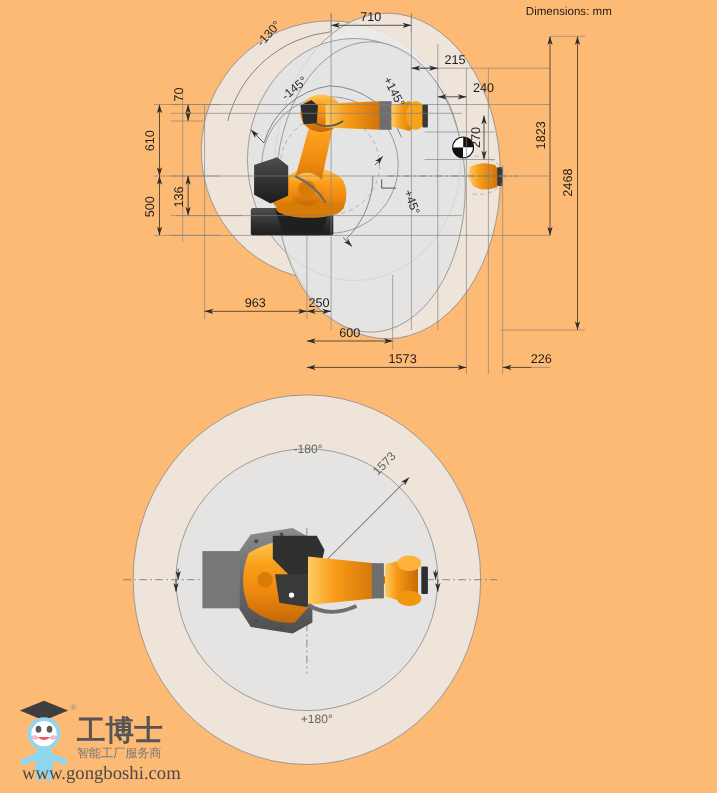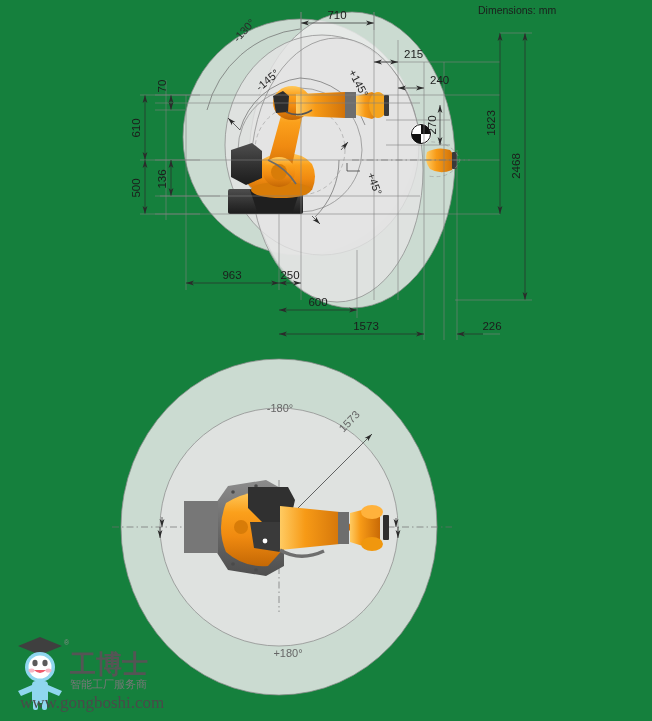--- a/index.html
+++ b/index.html
@@ -6,21 +6,21 @@
   * { box-sizing: border-box; }
   html, body {
     margin: 0; padding: 0;
     background: #ffffff;
     font-family: "Liberation Sans", sans-serif;
   }
   #page {
     position: relative;
     width: 652px;
     height: 721px;
-    background: #15803d;
+    background: #fdba74;
     overflow: hidden;
   }
   #drawing-svg {
     position: absolute;
     left: 0; top: 0;
     width: 652px;
     height: 721px;
   }
   .dim-text {
     font-family: "Liberation Sans", sans-serif;

